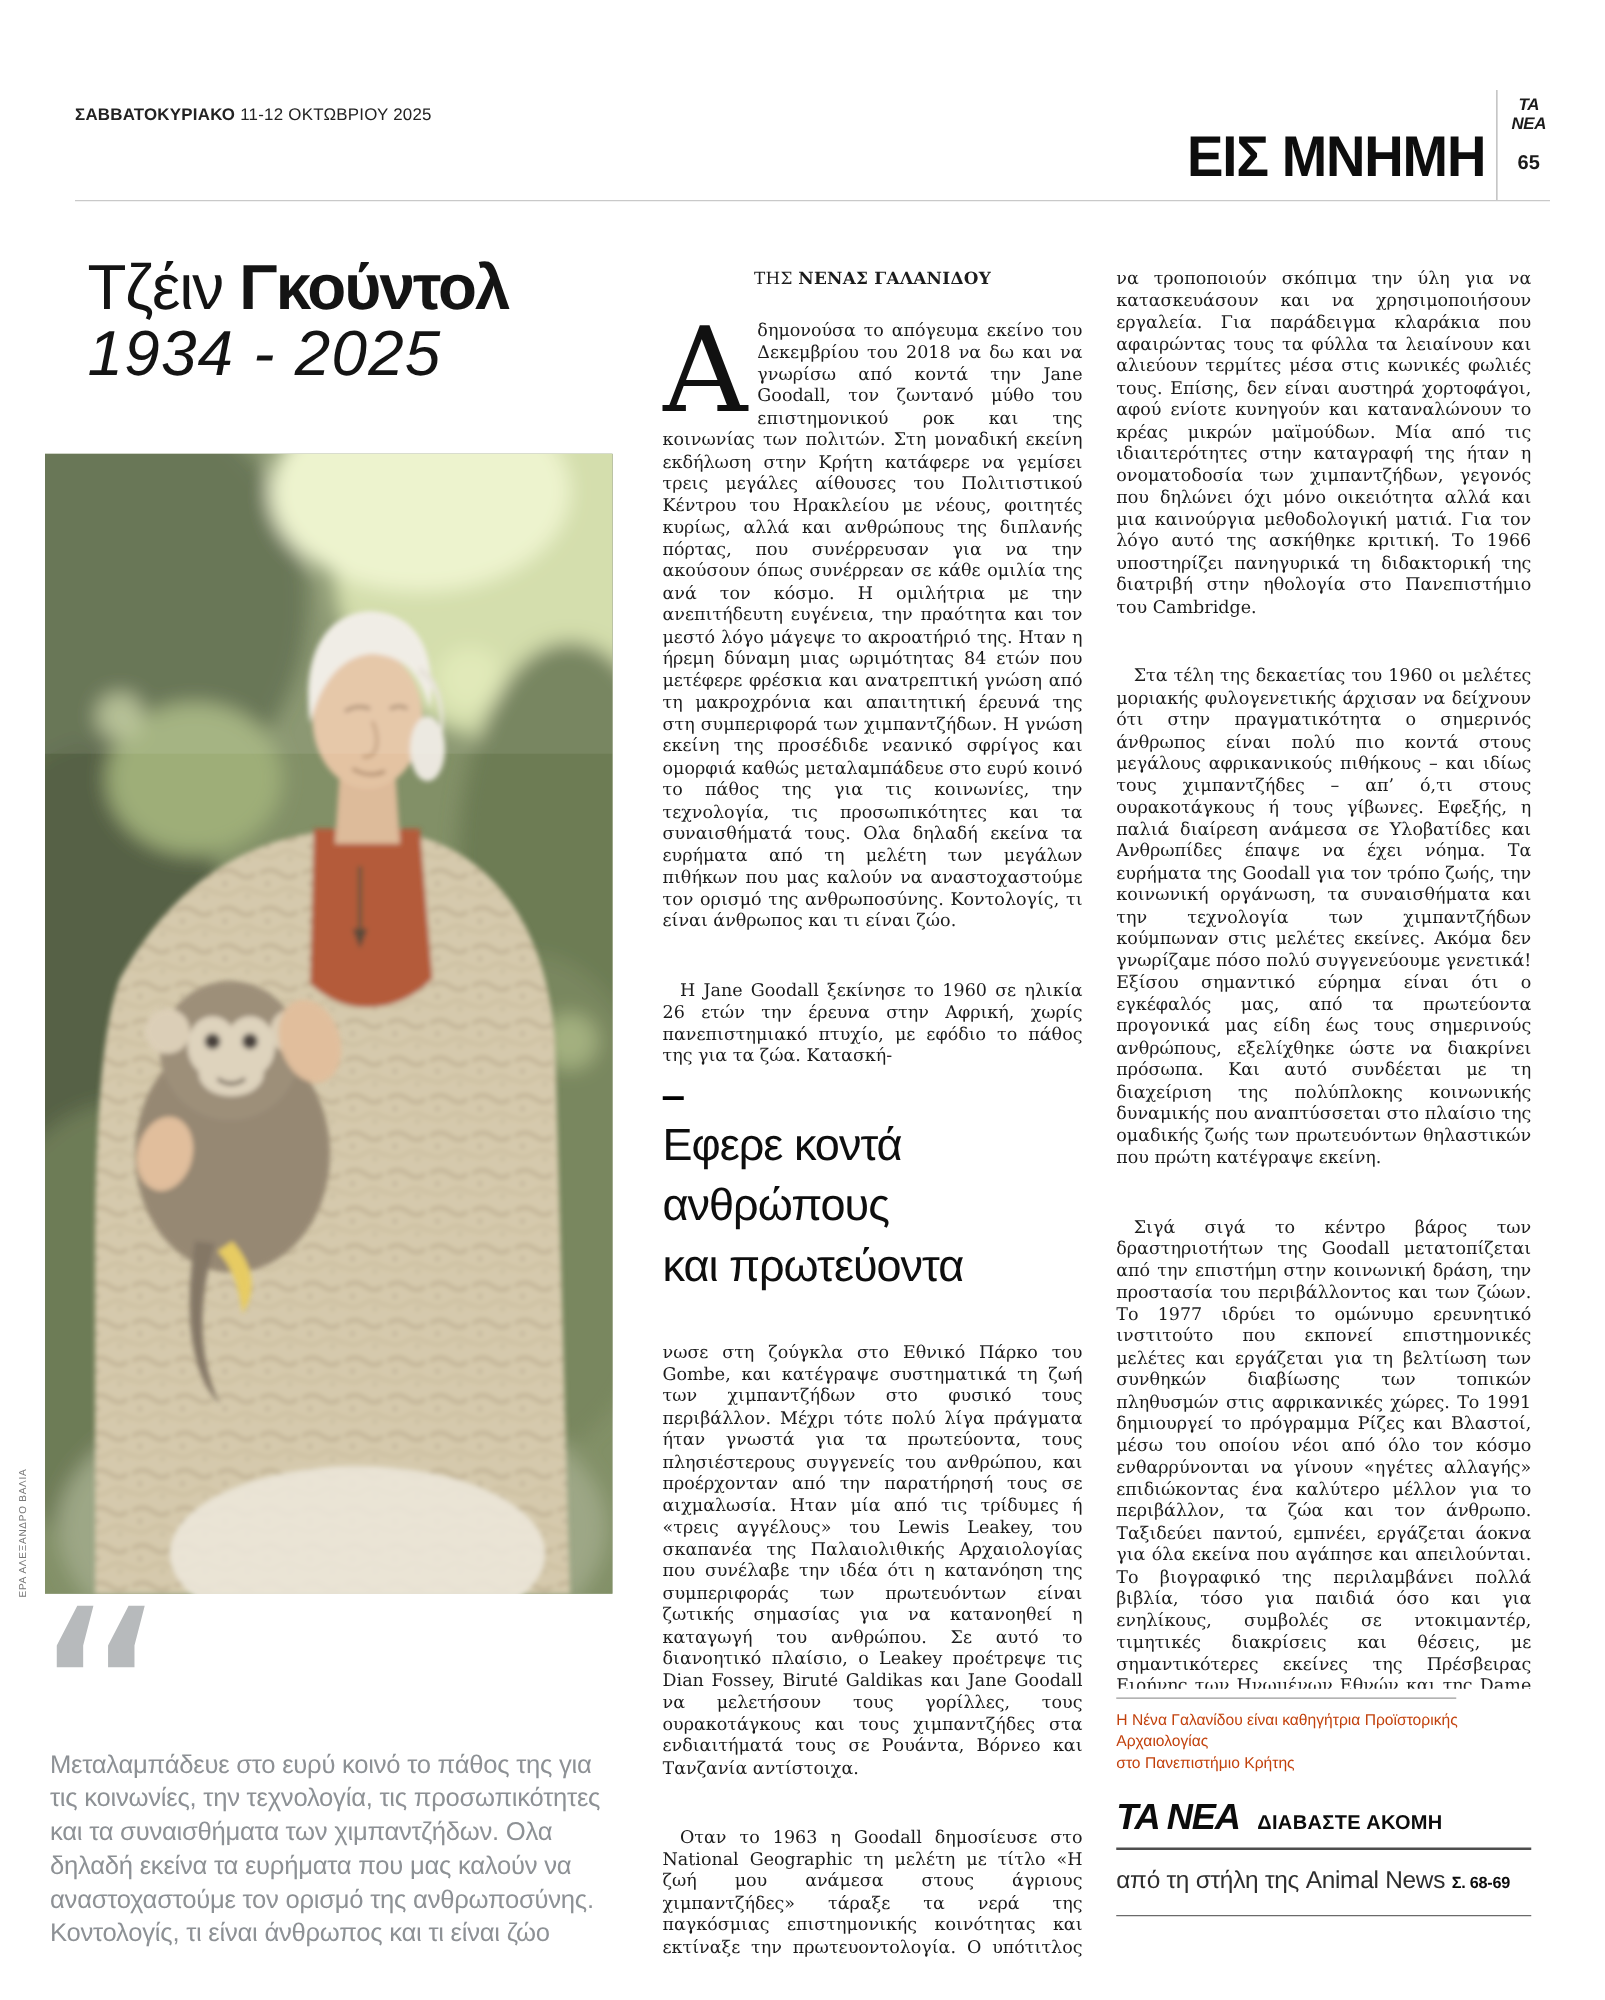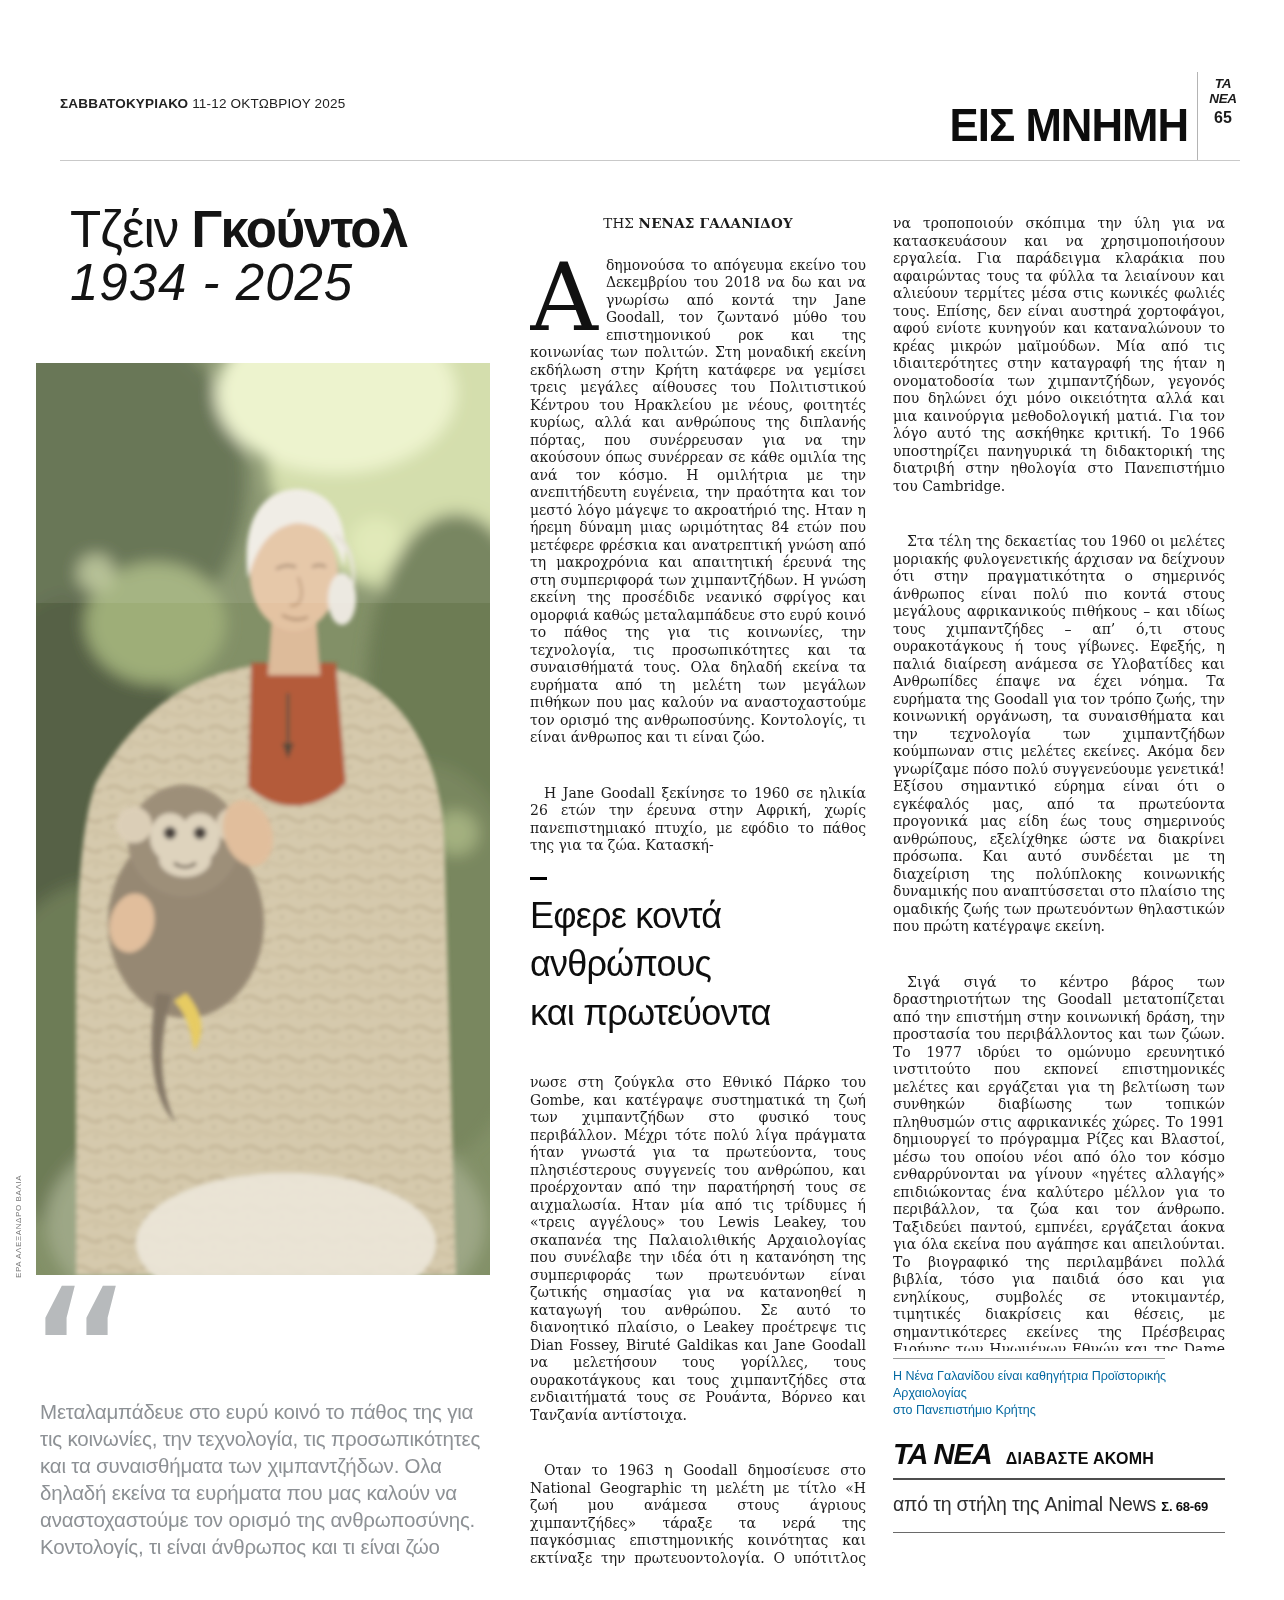--- a/index.html
+++ b/index.html
@@ -1,26 +1,26 @@
 <!DOCTYPE html>
 <html lang="el"><head>
 <meta charset="utf-8">
 <style>
   html,body{margin:0;padding:0;background:#e8e8e8;}
   .page{position:relative;width:1284px;height:1600px;background:#ffffff;margin:0 auto;overflow:hidden;
         font-family:"Liberation Sans",sans-serif;color:#1b1b1b;}
   
-  .dateline{position:absolute;left:60px;top:96px;font-size:13.5px;letter-spacing:.2px;color:#222;}
+  .dateline{position:absolute;left:60px;top:84px;font-size:13.5px;letter-spacing:.2px;color:#222;}
   .dateline b{font-weight:800;}
   .section-title{position:absolute;right:96px;top:98px;font-size:46px;font-weight:800;letter-spacing:-1px;
                  transform:scaleX(.95);transform-origin:right;color:#0d0d0d;}
   .mast-rule{position:absolute;left:1197px;top:72px;width:1px;height:88px;background:#b4b4b4;}
   .masthead{position:absolute;left:1200px;top:76px;width:46px;text-align:center;}
   .masthead .brand{font-size:13.5px;font-weight:800;font-style:italic;letter-spacing:-.3px;}
-  .masthead .pnum{font-size:16px;font-weight:700;margin-top:3px;}
+  .masthead .pnum{font-size:16px;font-weight:700;margin-top:16px;}
   .header-rule{position:absolute;left:60px;top:160px;width:1180px;height:1px;background:#c9c9c9;}
   
   .feature-title{position:absolute;left:70px;top:203px;width:420px;line-height:1.04;
                  font-size:51px;color:#141414;letter-spacing:-1px;}
   .feature-title .t-light{font-weight:400;}
   .feature-title .t-bold{font-weight:800;letter-spacing:-1.5px;}
   .feature-title .years{font-weight:400;letter-spacing:1px;font-style:italic;}
   .photo{position:absolute;left:36px;top:363px;width:454px;height:912px;overflow:hidden;background:#6b7d4f;}
   .photo-credit{position:absolute;left:14px;top:1148px;width:14px;height:130px;
                 font-size:8px;color:#777;letter-spacing:.6px;
@@ -38,21 +38,21 @@
   .byline b{font-weight:700;}
   .col p{margin:0;}
   .col p.ind{text-indent:14px;margin-top:38px;}
   .dropcap{float:left;font-weight:400;font-size:94px;line-height:74px;padding:4px 8px 0 0;color:#111;}
   .dropcap.small{font-size:66px;line-height:52px;padding-top:3px;}
   .pq-rule{width:17px;height:3px;background:#000;margin:22px 0 12px;}
   .pull-quote{font-family:"Liberation Sans",sans-serif;font-size:36px;line-height:1.36;font-weight:400;
               letter-spacing:-.8px;color:#0e0e0e;white-space:pre-line;text-align:left;margin-bottom:36px;}
   .spacer{height:8px;}
   
-  .footnote{position:absolute;left:893px;top:1358px;width:332px;font-size:12.5px;line-height:1.35;color:#0369a1;}
+  .footnote{position:absolute;left:893px;top:1358px;width:332px;font-size:12.5px;line-height:1.35;color:#c2410c;}
   .footnote .fn-rule{width:272px;height:1px;background:#9a9a9a;margin-bottom:9px;}
   
   .read-more{position:absolute;left:893px;top:1438px;width:332px;}
   .rm-head{display:flex;align-items:baseline;gap:14px;}
   .rm-brand{font-size:29px;font-weight:800;font-style:italic;letter-spacing:-1px;color:#0c0c0c;}
   .rm-label{font-size:16px;font-weight:800;letter-spacing:.3px;color:#0c0c0c;text-align:center;}
   .rm-rule{height:2px;background:#4e4e4e;margin:7px 0 12px;}
   .rm-rule.thin{height:1px;background:#6a6a6a;margin-top:14px;}
   .rm-item{font-size:19.5px;line-height:1.32;color:#2e2e2e;letter-spacing:-.2px;}
   .rm-pages{font-size:13px;font-weight:800;color:#0c0c0c;}

